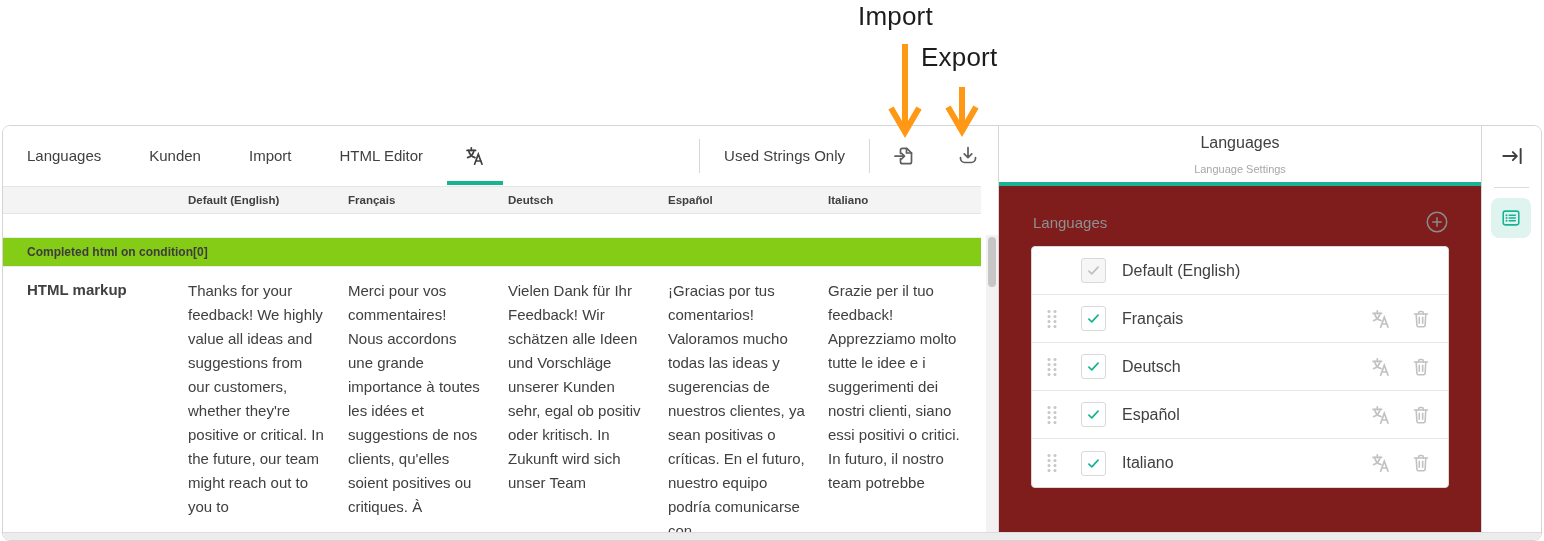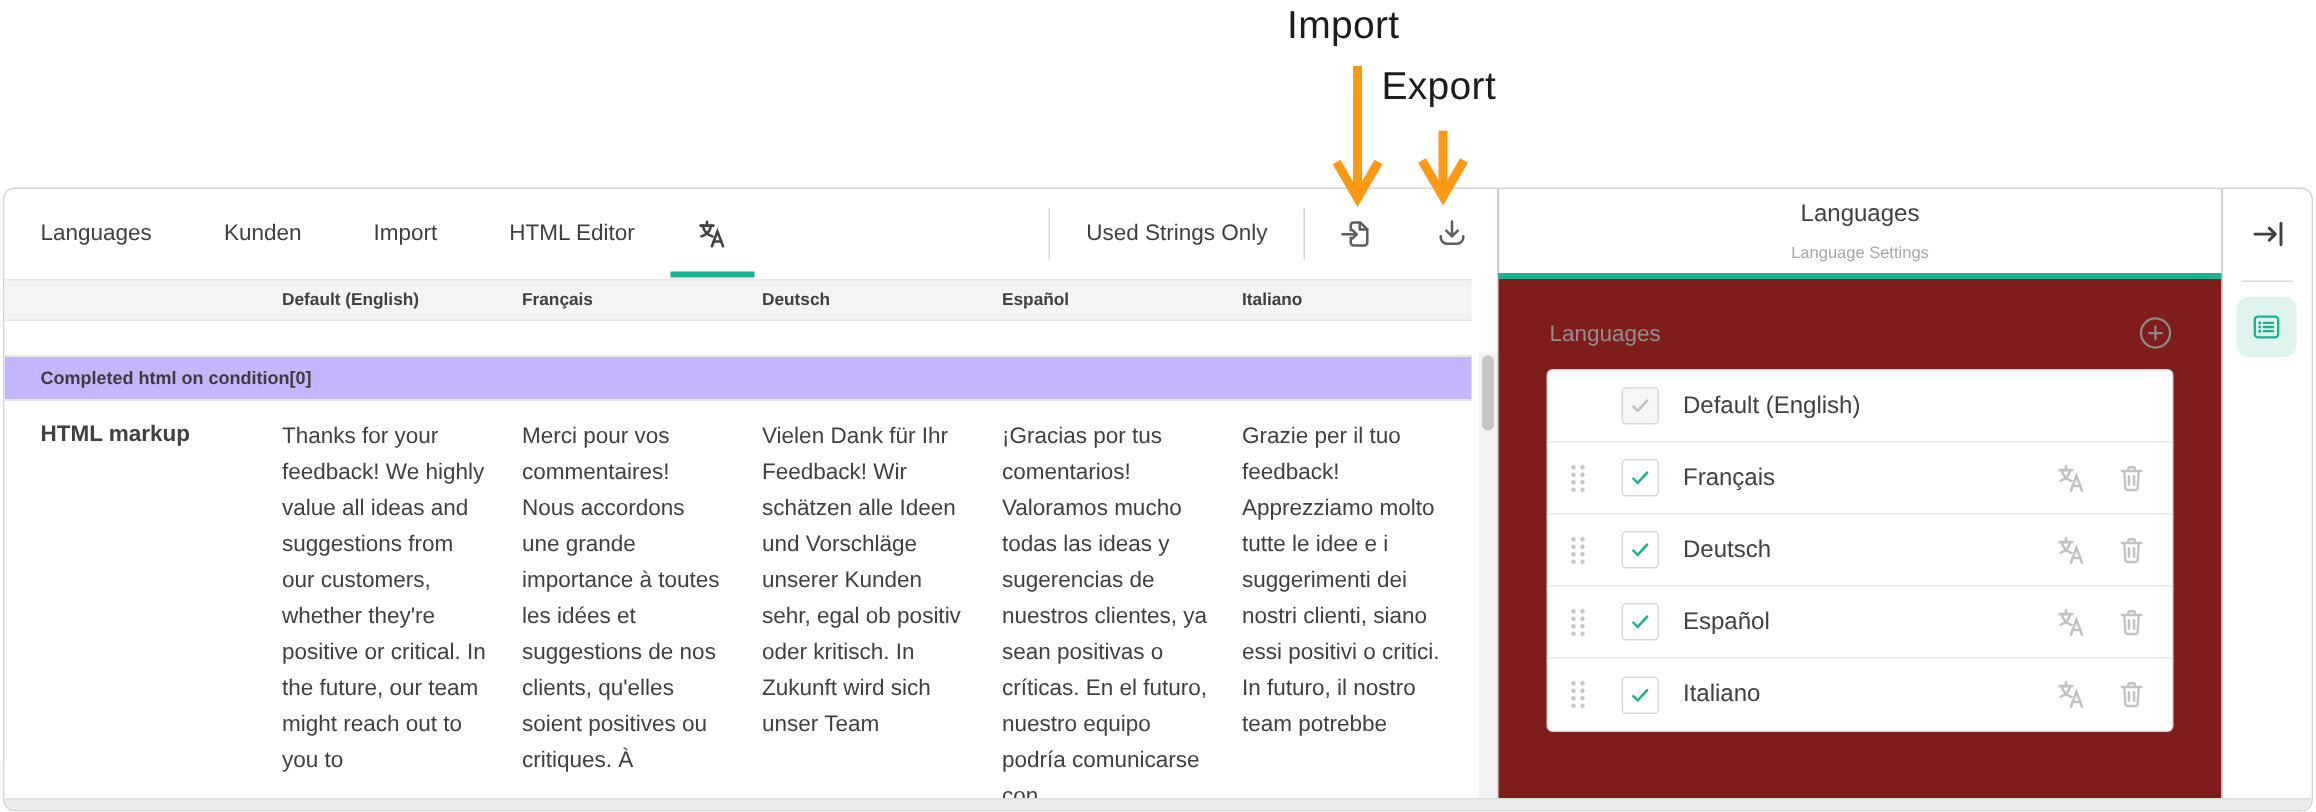--- a/index.html
+++ b/index.html
@@ -39,21 +39,21 @@
   .tb-import { width: 68px; } .tb-export { width: 60px; }
   .icon24 { width: 24px; height: 24px; color: #5e5e5e; }
 
   
   .grid-cols { display: grid; grid-template-columns: 177px 160px 160px 160px 160px 160px; }
   .col-header { position: absolute; left: 0; top: 60px; width: 978px; height: 28px;
     background: #f4f4f4; border-top: 1px solid #e6e6e6; border-bottom: 1px solid #e6e6e6; }
   .col-header .hcell { display: flex; align-items: center; padding-left: 8px;
     font-size: 11.5px; font-weight: bold; color: #404040; }
   .section-row { position: absolute; left: 0; top: 111px; width: 978px; height: 30px;
-    background: #c4b5fd; border-top: 1px solid #ebebeb; border-bottom: 1px solid #ebebeb;
+    background: #84cc16; border-top: 1px solid #ebebeb; border-bottom: 1px solid #ebebeb;
     display: flex; align-items: center; padding-left: 24px;
     font-size: 12px; font-weight: bold; color: #3d3d3d; }
   .content-row { position: absolute; left: 0; top: 141px; width: 978px; }
   .row-label { padding: 14px 10px 0 24px; font-size: 15px; font-weight: bold; color: #404040; }
   .tcell { padding: 12px 15px 0 8px; font-size: 15px; line-height: 24px; color: #404040; }
 
   
   .vscroll { position: absolute; left: 983px; top: 109px; bottom: 8px; width: 12px; background: #f2f2f2; }
   .vscroll-thumb { position: absolute; left: 2px; top: 2px; width: 8px; height: 50px;
     background: #c6c6c6; border-radius: 4px; }

